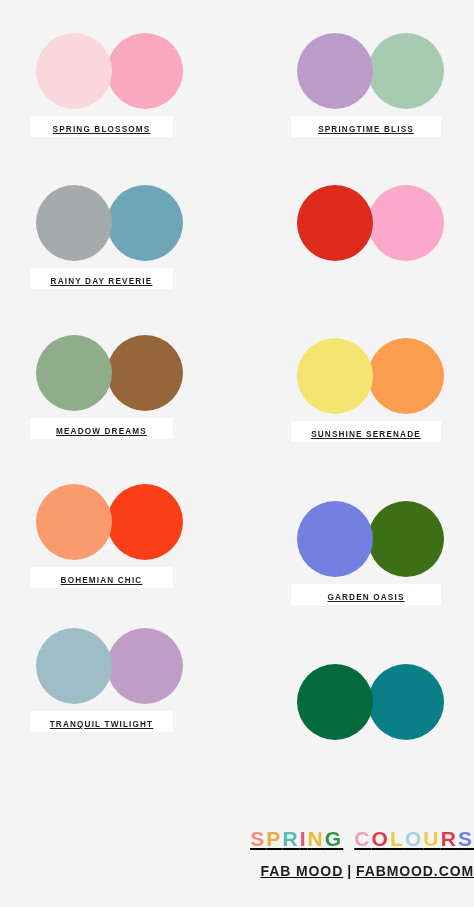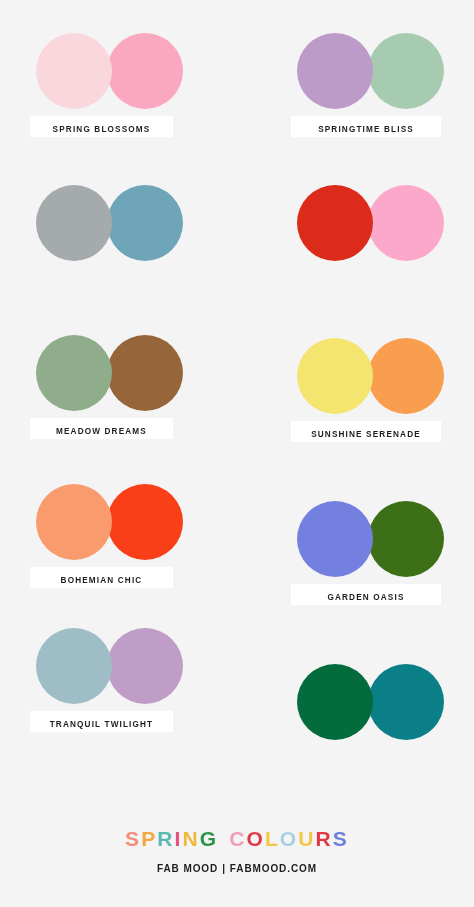--- a/index.html
+++ b/index.html
@@ -66,49 +66,51 @@
   .label-box.wide { width: 150px; }
 
   .label-text {
     font-family: "Liberation Sans", sans-serif;
     font-size: 8.2px;
     font-weight: bold;
     letter-spacing: 1.15px;
     color: #1d1d1d;
     white-space: nowrap;
     text-transform: uppercase;
+    text-decoration: underline;
   }
 
   
   .footer {
     position: absolute;
     left: 0;
     top: 826px;
     width: 474px;
-    text-align: center;
+    text-align: right;
+    text-decoration: underline;
   }
 
   .brand-title {
     font-family: "Liberation Sans", sans-serif;
     font-size: 21px;
     font-weight: bold;
     letter-spacing: 2.1px;
     white-space: nowrap;
     line-height: 26px;
   }
 
   .brand-title .word-gap {
     display: inline-block;
     width: 11px;
   }
 
   .brand-sub {
     margin-top: 11px;
     font-family: "Liberation Sans", sans-serif;
-    font-size: 10px;
+    font-size: 14px;
     font-weight: bold;
     letter-spacing: 0.9px;
     color: #1d1d1d;
     white-space: nowrap;
   }
 
   .brand-sub .divider {
     display: inline-block;
     padding: 0 4px;
     color: #1d1d1d;
@@ -139,20 +141,23 @@
       <div class="label-box wide">
         <span class="label-text">SPRINGTIME BLISS</span>
       </div>
     </div>
 
     <div class="palette-card" style="left:30px; top:185px;">
       <div class="swatch-row">
         <div class="swatch first" style="background:#a5aaad;"></div>
         <div class="swatch second" style="background:#6fa5b8;"></div>
       </div>
+      <div class="label-box">
+        <span class="label-text">RAINY DAY REVERIE</span>
+      </div>
     </div>
 
     <div class="palette-card" style="left:291px; top:185px;">
       <div class="swatch-row">
         <div class="swatch first" style="background:#dc2a1b;"></div>
         <div class="swatch second" style="background:#fba8cb;"></div>
       </div>
     </div>
 
     <div class="palette-card" style="left:30px; top:335px;">

